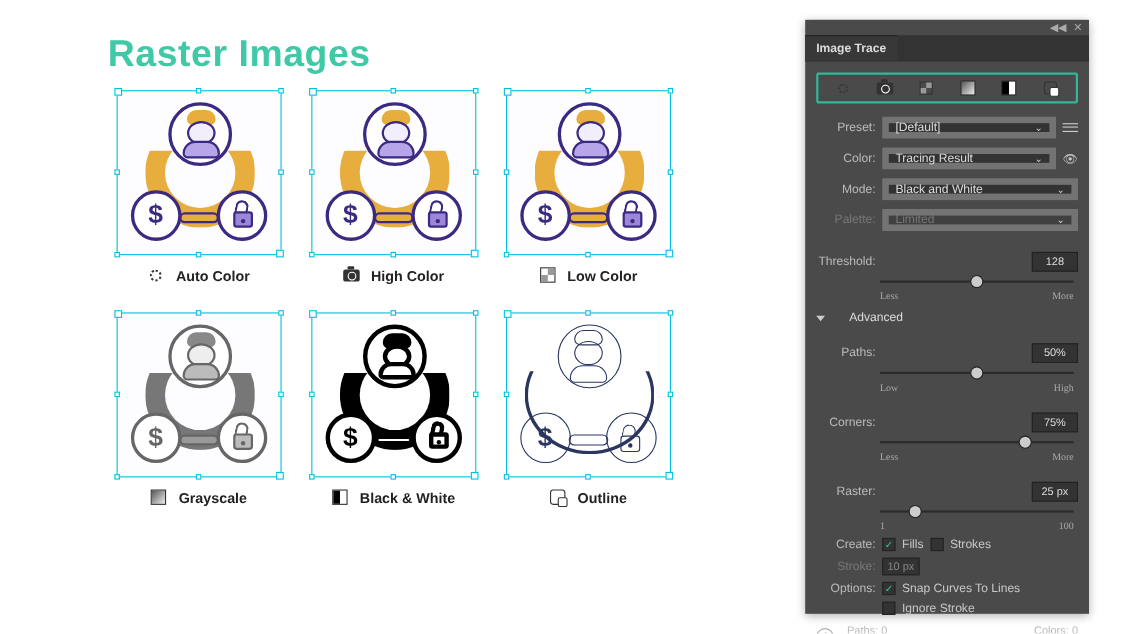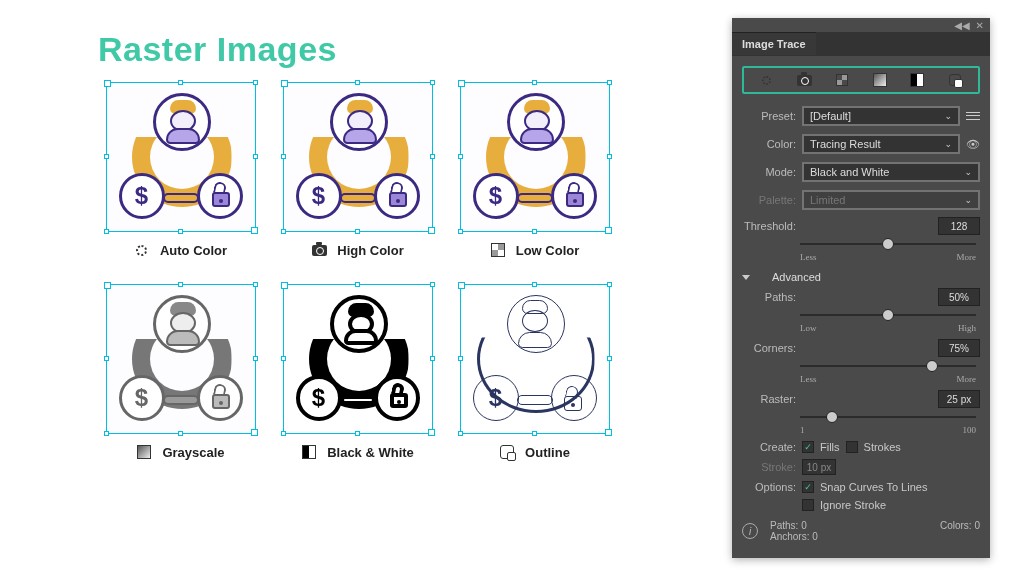--- a/index.html
+++ b/index.html
@@ -172,30 +172,30 @@
   .presets-row {
     margin:10px 10px 8px; height:28px;border:2px solid #2fb89a;border-radius:2px;
     display:flex;align-items:center;justify-content:space-around;padding:0 4px;
   }
   .pi { width:20px;height:20px;display:flex;align-items:center;justify-content:center;color:#ccc;font-size:11px;cursor:pointer; }
   .pi .grad {width:14px;height:14px;}
   .pi .halfbox{width:14px;height:14px;}
   .row { display:flex;align-items:center;padding:4px 10px;gap:6px; }
   .lbl { width:54px;text-align:right;color:#bbb; }
   .sel {
-    flex:1;height:20px;background:#333;border:2px solid #737373;color:#ddd;
+    flex:1;height:20px;background:#333;border:6px solid #737373;color:#ddd;
     padding:0 6px;display:flex;align-items:center;justify-content:space-between;
     font-size:11px;cursor:pointer;gap:16px;
   }
   .sel .ar{font-size:9px;color:#ccc;}
   .menu { width:14px;height:14px;display:flex;flex-direction:column;justify-content:space-around;padding:2px 0;cursor:pointer;}
   .menu span{height:1px;background:#ccc;}
   .sel.dis { background:#404040;color:#777; }
   .slider-row { padding:3px 10px; }
-  .sl-head { display:flex;align-items:center;justify-content:space-between;margin-bottom:2px; }
+  .sl-head { display:flex;align-items:center;justify-content:space-between;margin-bottom:2px;margin-top:12px; }
   .track { position:relative;height:14px; margin:0 4px 0 58px;}
   .track .line{position:absolute;left:0;right:0;top:6px;height:2px;background:#2b2b2b;}
   .track .knob{position:absolute;top:1px;width:12px;height:12px;background:#ccc;border-radius:50%;border:1px solid #222;}
   .ends{display:flex;justify-content:space-between;font-size:9px;color:#aaa;margin:1px 4px 0 58px;font-family:Liberation Serif, serif;}
   .valbox{width:42px;height:18px;background:#333;border:1px solid #222;color:#ddd;display:flex;align-items:center;justify-content:center;font-size:10px;}
   .sect { display:flex;align-items:center;gap:22px;padding:6px 10px 2px;color:#ddd;font-size:11px;cursor:pointer;}
   .tri { width:0;height:0;border-left:4px solid transparent;border-right:4px solid transparent;border-top:5px solid #ccc; display:inline-block;}
   .method-row { display:flex;align-items:center;gap:6px;padding:6px 10px; }
   .mbtn { width:22px;height:20px;background:#333;border:1px solid #222;display:flex;align-items:center;justify-content:center;cursor:pointer; }
   .mbtn.active{background:#2a2a2a;border-color:#111;}

